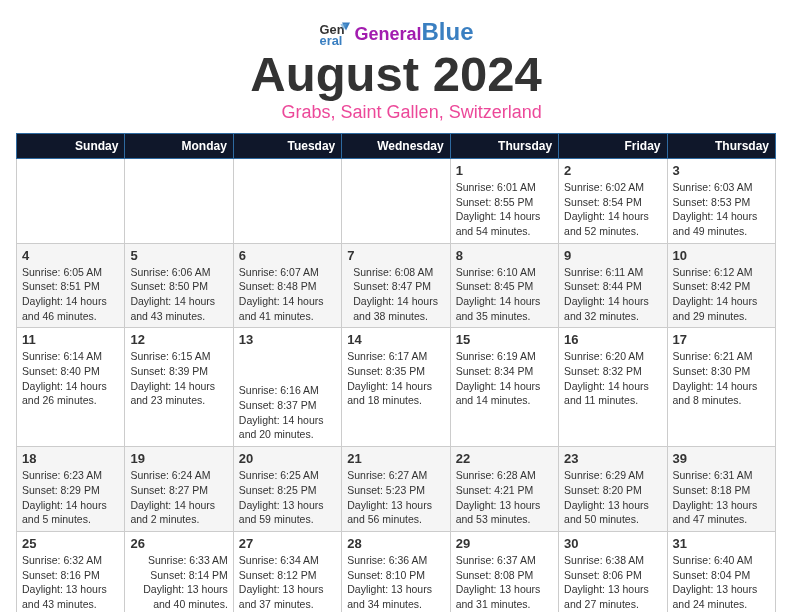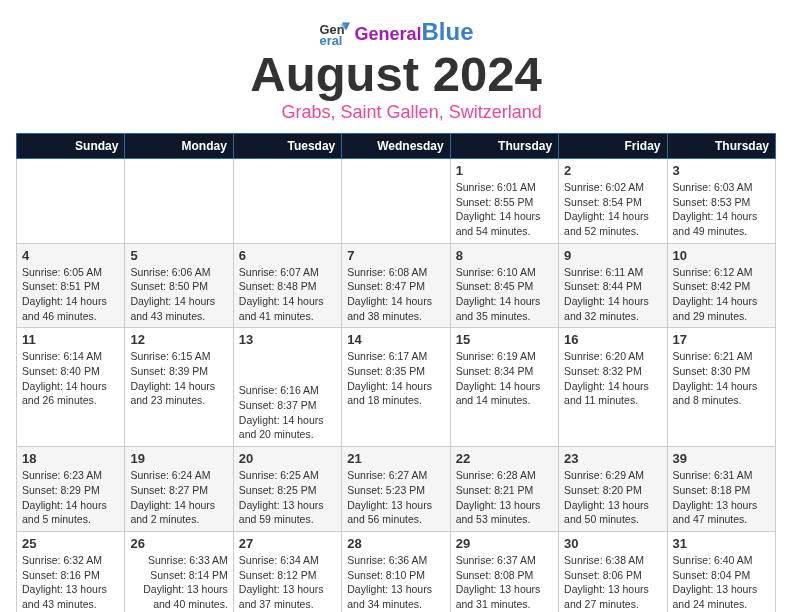--- a/index.html
+++ b/index.html
@@ -176,21 +176,21 @@
         </td>
         <td>
           <span class="day-number">6</span>
           <div class="day-info" style="white-space: pre-line;">Sunrise: 6:07 AM
 Sunset: 8:48 PM
 Daylight: 14 hours
 and 41 minutes.</div>
         </td>
         <td>
           <span class="day-number">7</span>
-          <div class="day-info" style="white-space: pre-line;">Sunrise: 6:08 AM
+          <div class="day-info" style="white-space: pre-line; margin-left: 6px;">Sunrise: 6:08 AM
 Sunset: 8:47 PM
 Daylight: 14 hours
 and 38 minutes.</div>
         </td>
         <td>
           <span class="day-number">8</span>
           <div class="day-info" style="white-space: pre-line;">Sunrise: 6:10 AM
 Sunset: 8:45 PM
 Daylight: 14 hours
 and 35 minutes.</div>
@@ -286,21 +286,21 @@
         <td>
           <span class="day-number">21</span>
           <div class="day-info" style="white-space: pre-line;">Sunrise: 6:27 AM
 Sunset: 5:23 PM
 Daylight: 13 hours
 and 56 minutes.</div>
         </td>
         <td>
           <span class="day-number">22</span>
           <div class="day-info" style="white-space: pre-line;">Sunrise: 6:28 AM
-Sunset: 8:21 PM
+Sunset: 4:21 PM
 Daylight: 13 hours
 and 53 minutes.</div>
         </td>
         <td>
           <span class="day-number">23</span>
           <div class="day-info" style="white-space: pre-line;">Sunrise: 6:29 AM
 Sunset: 8:20 PM
 Daylight: 13 hours
 and 50 minutes.</div>
         </td>

